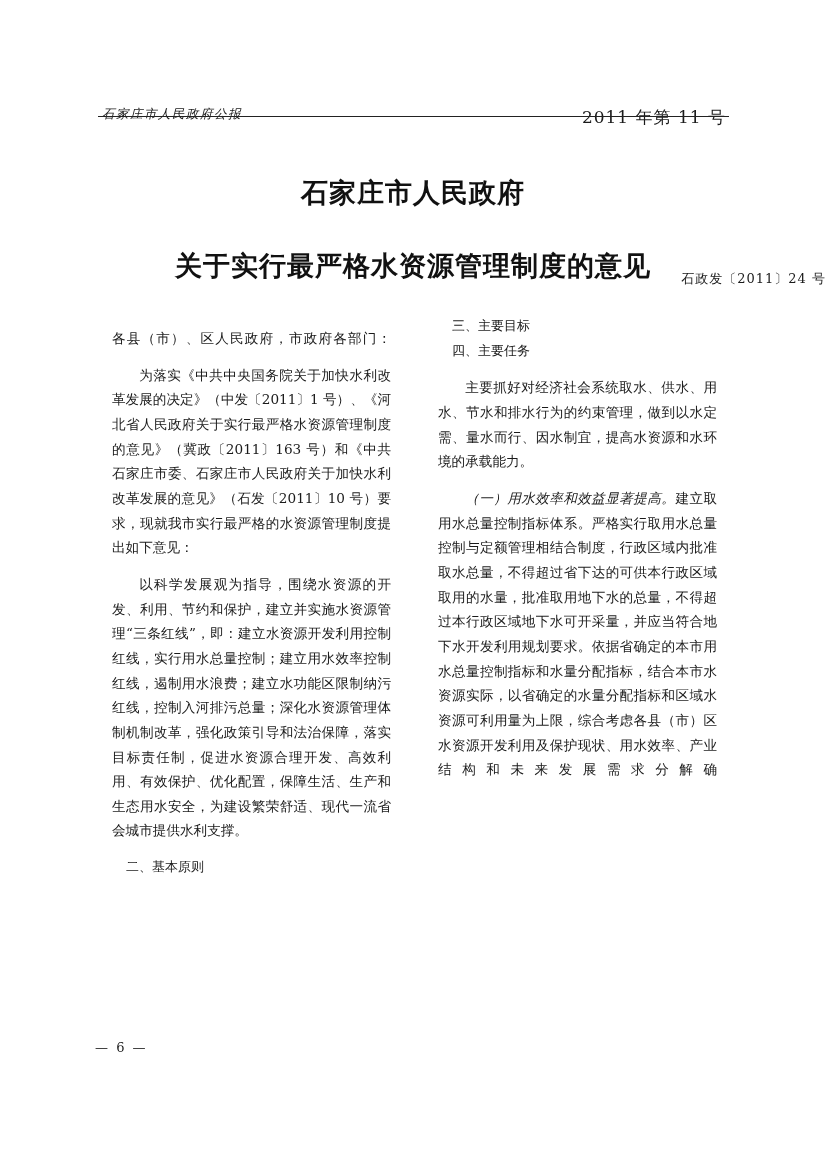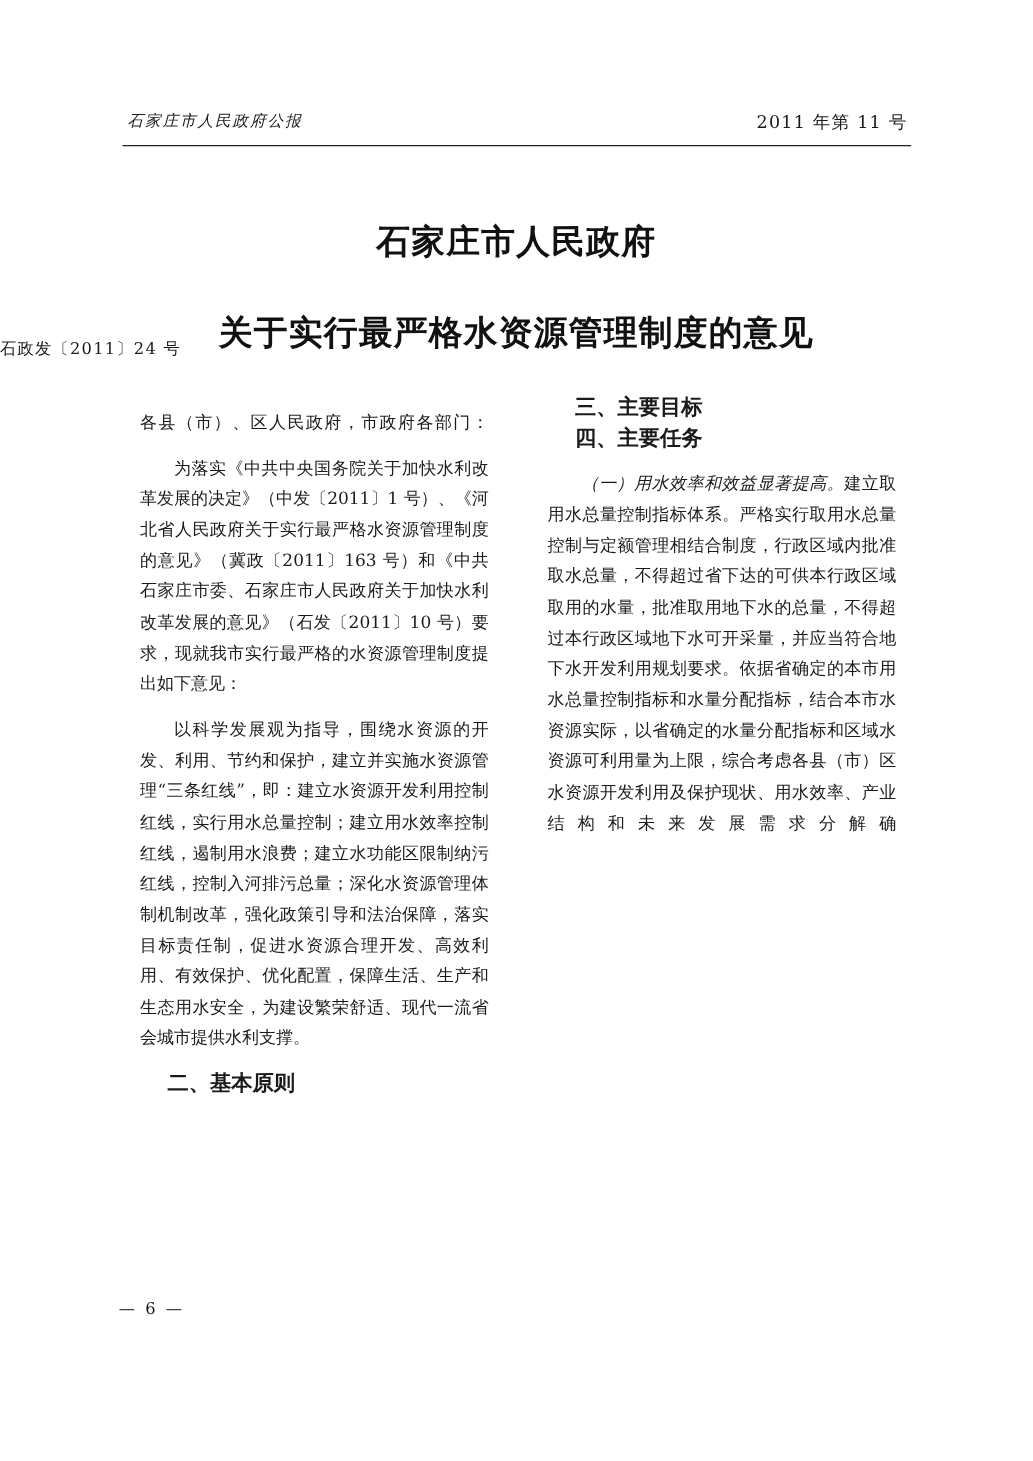--- a/index.html
+++ b/index.html
@@ -1,32 +1,32 @@
 <!DOCTYPE html>
 <html><head>
 <meta charset="utf-8">
 <style>
   html, body { margin: 0; padding: 0; background: #ffffff; }
   body { width: 826px; height: 1169px; position: relative; overflow: hidden;
          font-family: "DejaVu Serif", "Liberation Serif", serif; color: #1a1a1a; }
-  .header { position: absolute; left: 100px; top: 89px; width: 628px; height: 20px; text-align: right; }
+  .header { position: absolute; left: 100px; top: 106px; width: 628px; height: 20px; text-align: right; }
   .header .left { position: absolute; left: 2px; top: 0; font-size: 12.5px; letter-spacing: 1.5px; font-style: italic; }
-  .header .right { position: absolute; right: 2px; top: 0; font-size: 14px; letter-spacing: 1px; }
+  .header .right { position: absolute; right: 2px; top: 0; font-size: 17px; letter-spacing: 1px; }
   .header-rule { position: absolute; left: 98px; top: 116px; width: 631px; height: 0; border-top: 1.6px solid #222; }
   .title { position: absolute; left: 0; width: 826px; text-align: center; font-weight: bold; font-size: 27px; letter-spacing: 1px; color: #111; }
   .title.l1 { top: 175px; text-align: center; }
   .title.l2 { top: 214px; margin-top: 34px; }
-  .docno { position: absolute; left: 0; width: 826px; top: 270px; text-align: left; font-size: 13px; letter-spacing: 1px; }
+  .docno { position: absolute; left: 0; width: 826px; top: 270px; text-align: right; font-size: 13px; letter-spacing: 1px; }
   .col { position: absolute; top: 314px; width: 303px; font-size: 13.6px; line-height: 24.65px; text-align: justify; text-align-last: justify; }
   .col.left { left: 100px; }
   .col.right { left: 426px; }
   .col p { margin: 12px; text-indent: 2em; }
   .col p.noindent { text-indent: 0; }
   .col p.last { text-align-last: left; }
-  .col h3 { margin: 0; font-family: "DejaVu Sans", "Liberation Sans", sans-serif; font-size: 17px; font-weight: bold; text-indent: 2em; line-height: 24.65px; text-align-last: left; }
+  .col h3 { margin: 0; font-family: "DejaVu Sans", "Liberation Sans", sans-serif; font-size: 13px; font-weight: normal; text-indent: 2em; line-height: 24.65px; text-align-last: left; }
   .col .sub { font-style: italic; }
   .pageno { position: absolute; left: 95px; top: 1040px; font-size: 13px; letter-spacing: 2px; }
 </style>
 </head>
 <body>
 
 <div class="header">
   <span class="left">石家庄市人民政府公报</span>
   <span class="right">2011 年第 11 号</span>
 </div>
@@ -39,16 +39,17 @@
 <div class="col left">
   <p class="noindent">各县（市）、区人民政府，市政府各部门：</p>
   <p class="last">为落实《中共中央国务院关于加快水利改革发展的决定》（中发〔2011〕1 号）、《河北省人民政府关于实行最严格水资源管理制度的意见》（冀政〔2011〕163 号）和《中共石家庄市委、石家庄市人民政府关于加快水利改革发展的意见》（石发〔2011〕10 号）要求，现就我市实行最严格的水资源管理制度提出如下意见：</p>
   <p class="last">以科学发展观为指导，围绕水资源的开发、利用、节约和保护，建立并实施水资源管理“三条红线”，即：建立水资源开发利用控制红线，实行用水总量控制；建立用水效率控制红线，遏制用水浪费；建立水功能区限制纳污红线，控制入河排污总量；深化水资源管理体制机制改革，强化政策引导和法治保障，落实目标责任制，促进水资源合理开发、高效利用、有效保护、优化配置，保障生活、生产和生态用水安全，为建设繁荣舒适、现代一流省会城市提供水利支撑。</p>
   <h3>二、基本原则</h3>
 </div>
 
 <div class="col right">
   <h3>三、主要目标</h3>
   <h3>四、主要任务</h3>
+  <p class="last">主要抓好对经济社会系统取水、供水、用水、节水和排水行为的约束管理，做到以水定需、量水而行、因水制宜，提高水资源和水环境的承载能力。</p>
   <p><span class="sub">（一）用水效率和效益显著提高。</span><span>建立取用水总量控制指标体系。严格实行取用水总量控制与定额管理相结合制度，行政区域内批准取水总量，不得超过省下达的可供本行政区域取用的水量，批准取用地下水的总量，不得超过本行政区域地下水可开采量，并应当符合地下水开发利用规划要求。依据省确定的本市用水总量控制指标和水量分配指标，结合本市水资源实际，以省确定的水量分配指标和区域水资源可利用量为上限，综合考虑各县（市）区水资源开发利用及保护现状、用水效率、产业结构和未来发展需求分解确</span></p>
 </div>
 
 <div class="pageno">— 6 —</div>
 
 </body></html>

